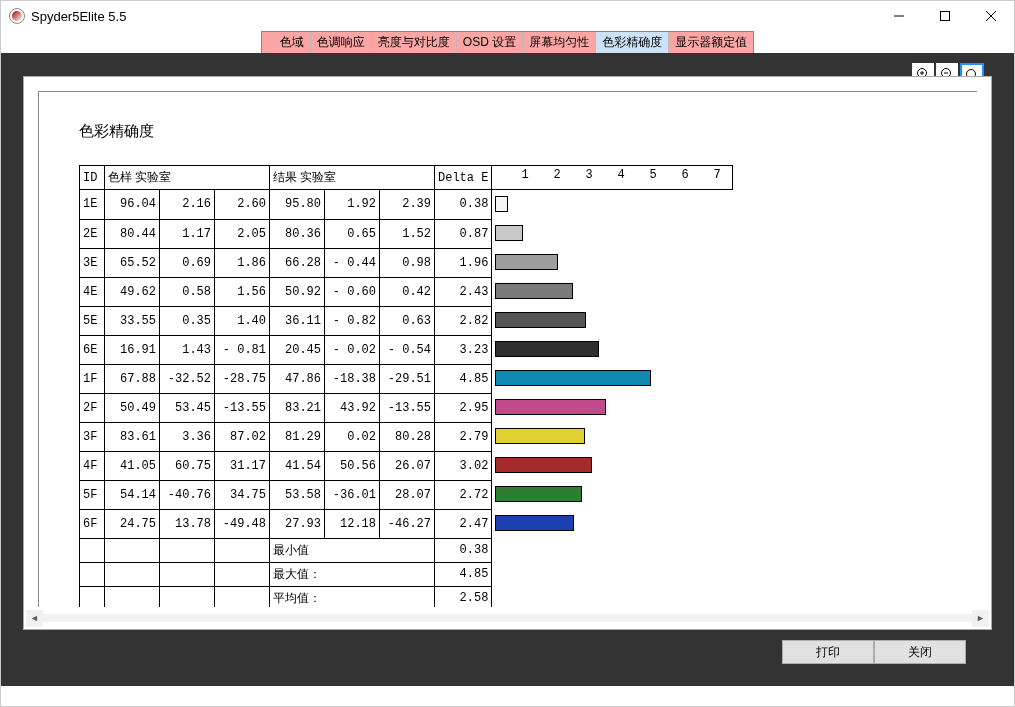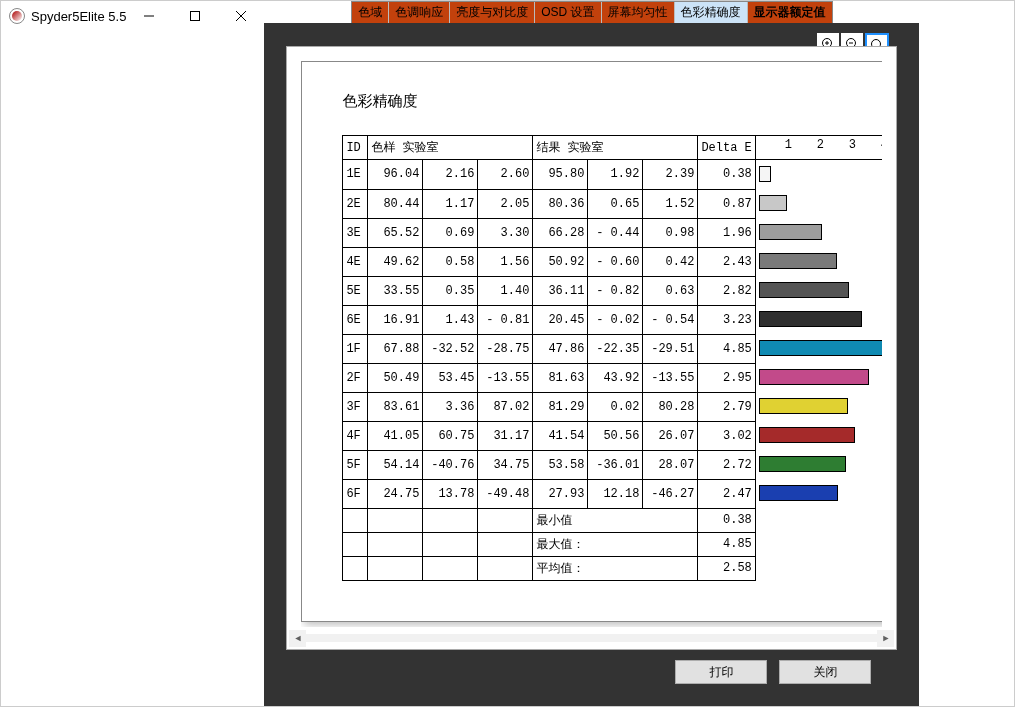--- a/index.html
+++ b/index.html
@@ -1,50 +1,50 @@
 <!DOCTYPE html>
 <html><head>
 <meta charset="utf-8">
 <style>
   html, body { margin: 0; padding: 0; font-family: "Segoe UI", Arial, sans-serif; font-size: 12px; background: #fff; user-select: none; }
-  .window { width: 1015px; height: 707px; display: flex; flex-direction: row; border: 1px solid #ccc; box-sizing: border-box; }
+  .window { width: 1015px; height: 707px; display: flex; flex-direction: column; border: 1px solid #ccc; box-sizing: border-box; }
   .titlebar { height: 30px; display: flex; align-items: center; padding-left: 8px; background: #fff; }
   .titlebar-icon { width: 14px; height: 14px; border: 1px solid #888; border-radius: 50%; margin-right: 6px; position: relative; }
   .titlebar-icon::before { content: ""; position: absolute; inset: 2px; border-radius: 50%; background: linear-gradient(135deg, #a00, #fff); }
   .title-text { font-size: 13px; }
   .win-controls { margin-left: auto; display: flex; }
   .win-btn { width: 46px; height: 30px; display: flex; align-items: center; justify-content: center; }
   .app-body { flex: 0 0 655px; background: #333; position: relative; display: flex; flex-direction: column; }
   .tabs-strip { background: #fff; height: 22px; display: flex; justify-content: center; border-bottom: 1px solid #333; }
-  .tabs-wrap { display: flex; border: 1px solid #888; border-bottom: none; background: #c2410c; }
+  .tabs-wrap { display: flex; border: 1px solid #888; border-bottom: none; background: #fca5a5; padding-left: 12px; }
   .tab { padding: 2px 6px; font-size: 12px; border-right: 1px solid #bbb; cursor: default; }
-  .tab:last-child { border-right: none; font-weight: bold; }
+  .tab:last-child { border-right: none; }
   .tab.selected { background: #cce3f7; }
   .dark-wrap { flex: 1; padding: 22px 22px 12px 22px; display: flex; flex-direction: column; }
   .zoom-controls { position: absolute; top: 32px; right: 30px; display: flex; gap: 2px; }
   .zoom-btn { width: 20px; height: 20px; background: #fff; display: flex; align-items: center; justify-content: center; border: 1px solid transparent; }
   .zoom-btn.selected { border: 2px solid #1e90ff; }
   .viewer { flex: 1; background: #fff; border: 1px solid #aaa; position: relative; overflow: hidden; }
   .page-area { position: absolute; inset: 14px 14px 22px 14px; background: #fff; overflow: hidden; }
   .page { background: #fff; border: 1px solid #888; box-shadow: 3px 3px 8px rgba(0,0,0,0.25); padding: 30px 40px 40px 40px; box-sizing: border-box; width: 940px; }
   .page-title { font-size: 15px; font-weight: 500; margin-bottom: 24px; }
   .report { display: flex; font-family: "Courier New", monospace; font-size: 12px; }
   .tbl { border-collapse: collapse; }
   .tbl th, .tbl td { border: 1px solid #000; padding: 3px 3px; height: 17px; text-align: right; white-space: nowrap; font-weight: normal; }
   .tbl th { text-align: left; background: #fff; }
   .col-id { width: 18px; text-align: left !important; margin-left: 6px; }
   .col-num { width: 48px; }
-  .col-label { text-align: left !important; }
+  .col-label { text-align: left !important; font-family: Liberation Serif, serif; }
   .bar-cell { border: 1px solid #000; padding: 0; height: 23px; position: relative; background: #fff; }
   .bar-container { height: 23px; position: relative; }
   .bar { position: absolute; top: 3px; left: 0; height: 16px; border: 1px solid #000; box-sizing: border-box; }
   .hscroll { position: absolute; bottom: 2px; left: 2px; right: 2px; height: 18px; display: flex; align-items: center; }
   .h-arrow { width: 17px; height: 17px; background: #f1f1f1; color: #606060; display: flex; align-items: center; justify-content: center; font-size: 9px; }
   .h-track { flex: 1; height: 8px; background: #f1f1f1; }
-  .button-row { height: 44px; display: flex; align-items: center; justify-content: flex-end; padding-right: 26px; gap: 12px; }
+  .button-row { height: 44px; display: flex; align-items: center; justify-content: flex-end; padding-right: 26px; }
   .win-action-btn { width: 90px; height: 22px; background: #e1e1e1; border: 1px solid #adadad; display: flex; align-items: center; justify-content: center; font-size: 12px; }
   .footer-gap { height: 20px; }
   svg { display: block; }
 </style>
 </head>
 <body>
 
 <div class="window">
 
   <div class="titlebar">
@@ -166,21 +166,21 @@
                           <div class="bar" style="width:27.84px; background:#c8c8c8;"></div>
                         </div>
                       </td>
                     </tr>
                   </tbody>
                   <tbody>
                     <tr>
                       <td class="col-id">3E</td>
                       <td class="col-num">65.52</td>
                       <td class="col-num">  0.69</td>
-                      <td class="col-num">  3.30</td>
+                      <td class="col-num">  1.86</td>
                       <td class="col-num">66.28</td>
                       <td class="col-num">- 0.44</td>
                       <td class="col-num">  0.98</td>
                       <td class="col-num">1.96</td>
                       <td class="bar-cell" style="border-left:1px solid #000; border-top:none; border-bottom:none; border-right:none;">
                         <div class="bar-container">
                           <div class="bar" style="width:62.71999999999999px; background:#9e9e9e;"></div>
                         </div>
                       </td>
                     </tr>
@@ -236,37 +236,37 @@
                       </td>
                     </tr>
                   </tbody>
                   <tbody>
                     <tr>
                       <td class="col-id">1F</td>
                       <td class="col-num">67.88</td>
                       <td class="col-num">-32.52</td>
                       <td class="col-num">-28.75</td>
                       <td class="col-num">47.86</td>
-                      <td class="col-num">-22.35</td>
+                      <td class="col-num">-18.38</td>
                       <td class="col-num">-29.51</td>
                       <td class="col-num">4.85</td>
                       <td class="bar-cell" style="border-left:1px solid #000; border-top:none; border-bottom:none; border-right:none;">
                         <div class="bar-container">
                           <div class="bar" style="width:155.2px; background:#0f8ab2;"></div>
                         </div>
                       </td>
                     </tr>
                   </tbody>
                   <tbody>
                     <tr>
                       <td class="col-id">2F</td>
                       <td class="col-num">50.49</td>
                       <td class="col-num"> 53.45</td>
                       <td class="col-num">-13.55</td>
-                      <td class="col-num">81.63</td>
+                      <td class="col-num">83.21</td>
                       <td class="col-num"> 43.92</td>
                       <td class="col-num">-13.55</td>
                       <td class="col-num">2.95</td>
                       <td class="bar-cell" style="border-left:1px solid #000; border-top:none; border-bottom:none; border-right:none;">
                         <div class="bar-container">
                           <div class="bar" style="width:110.4px; background:#c24a8a;"></div>
                         </div>
                       </td>
                     </tr>
                   </tbody>

